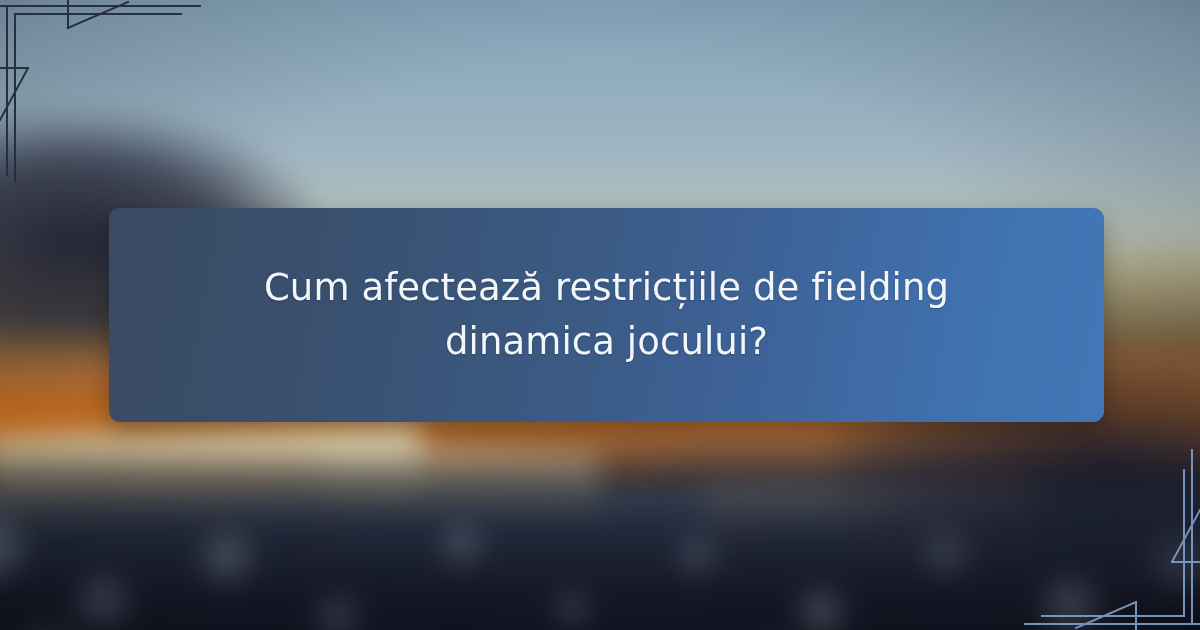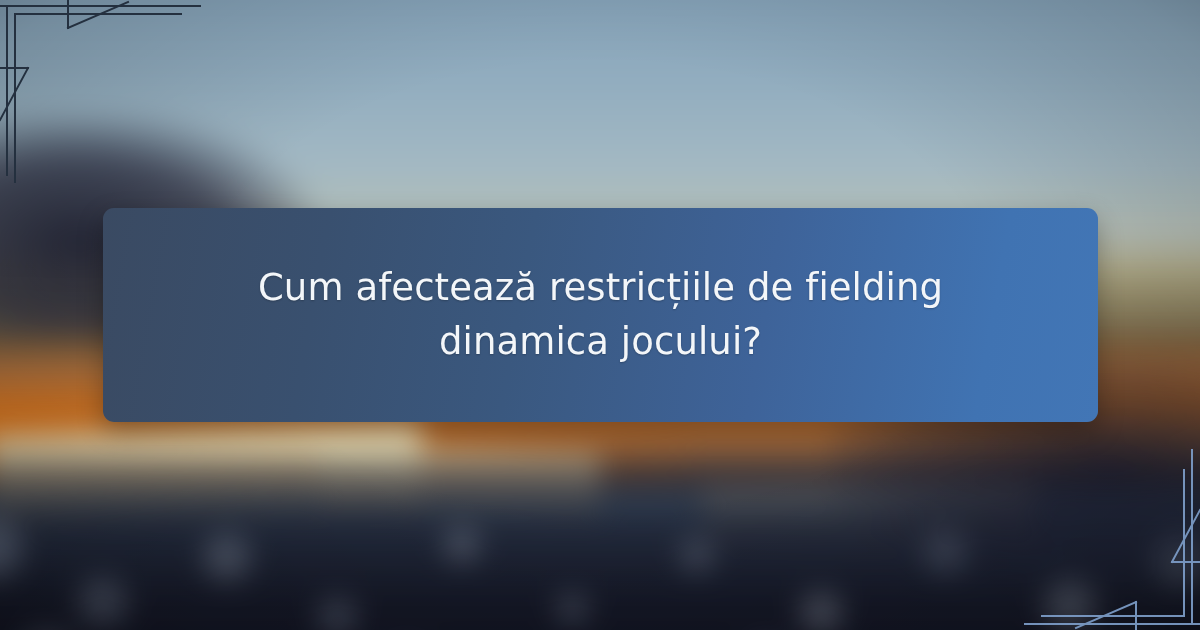--- a/index.html
+++ b/index.html
@@ -170,21 +170,21 @@
   .deco {
     position: absolute;
     pointer-events: none;
   }
   .deco-tl { left: 0; top: 0; width: 230px; height: 200px; }
   .deco-br { right: 0; bottom: 0; width: 230px; height: 200px; }
 
   
   .card {
     position: absolute;
-    left: 103px;
+    left: 109px;
     top: 208px;
     width: 995px;
     height: 214px;
     border-radius: 11px;
     background: linear-gradient(100deg,
         #3a4a62 0%,
         #39506f 22%,
         #3a587f 42%,
         #3e6399 66%,
         #4073b2 88%,

